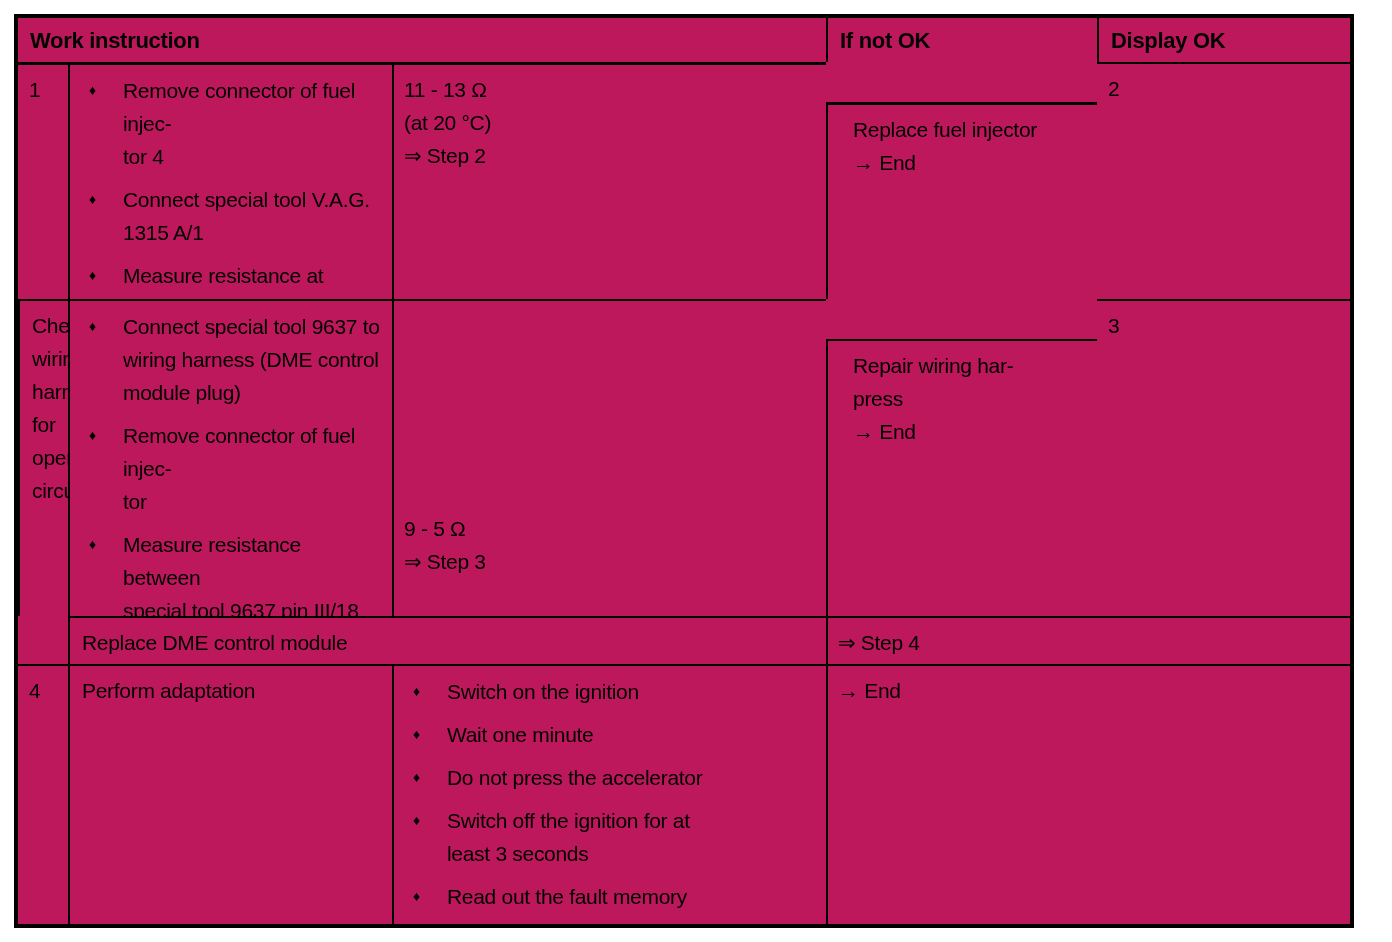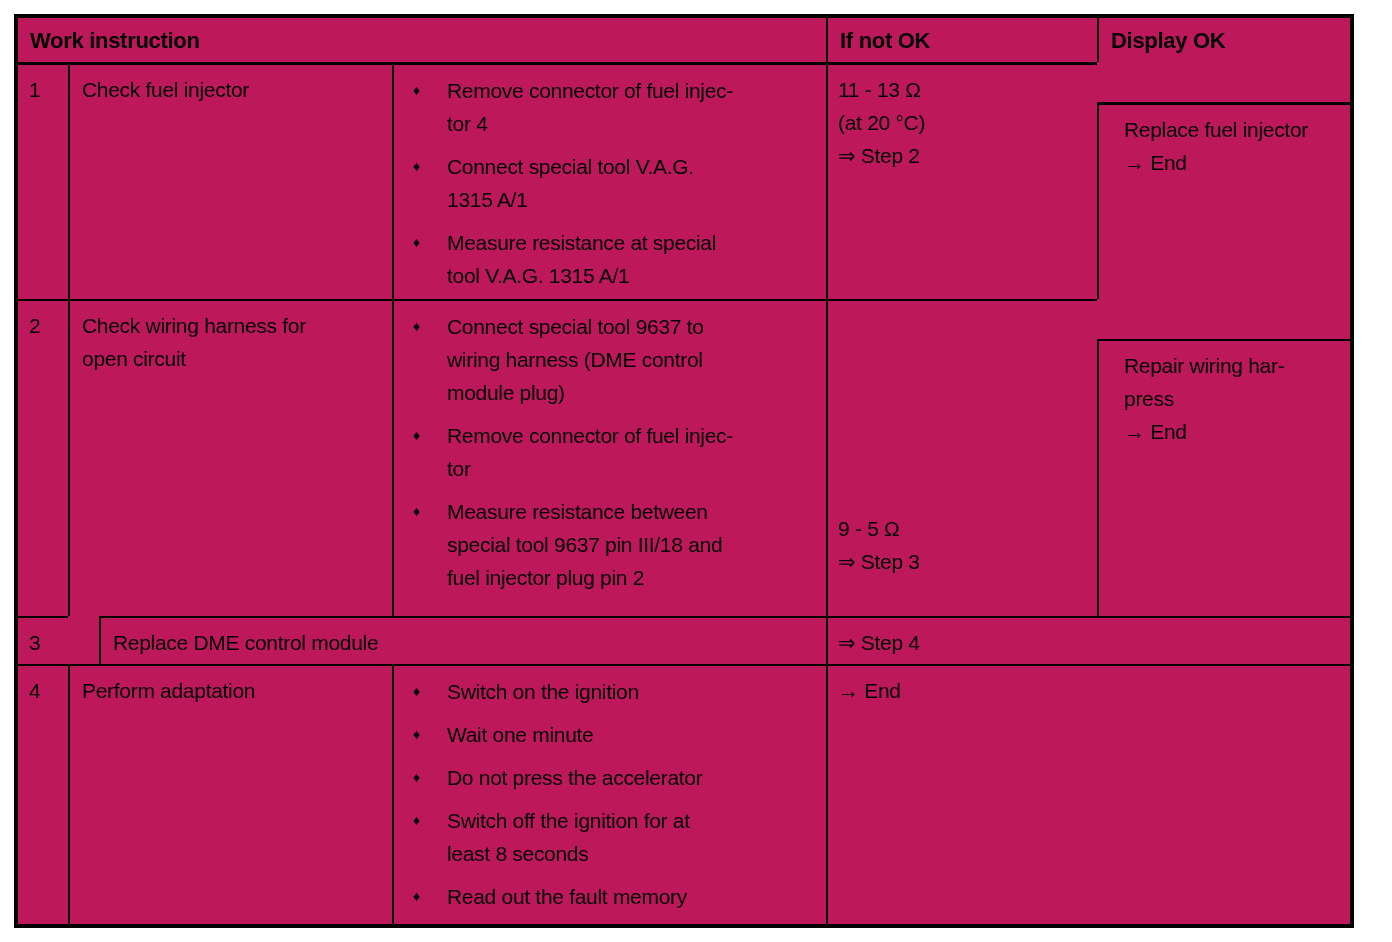--- a/index.html
+++ b/index.html
@@ -43,21 +43,21 @@
   .bt { border-top: 2px solid #000000; }
   .bth { border-top: 3px solid #000000; }  
   .hdr {
     font-size: 22px;
     font-weight: bold;
     line-height: 30px;
     padding-top: 8px;
     padding-left: 12px;
   }
   .s13 { grid-column: 1 / span 3; }
-  .s23 { grid-column: 2 / span 2; margin-left: 31px; }
+  .s23 { grid-column: 2 / span 2; }
   .s45 { grid-column: 4 / span 2; }
   .pre { white-space: pre-line; }
   .numcell { padding-left: 11px; }
   .instr { padding-left: 12px; }
   .details { padding-left: 19px; padding-top: 9px; }
   .bullet { display: flex; align-items: flex-start; margin-bottom: 10px; }
   .diamond {
     flex: none;
     width: 34px;
     font-size: 14px;
@@ -72,21 +72,20 @@
 <body>
 
 <div class="page">
   <div class="proc-table">
 
     <div class="cell hdr s13">Work instruction</div>
     <div class="cell hdr bl">If not OK</div>
     <div class="cell hdr bl">Display OK</div>
 
     <div class="cell bth numcell">1</div>
-    <div class="cell bth bl instr pre">Check fuel injector</div>
     <div class="cell bth bl details">
       <div class="bullet">
         <span class="diamond">♦</span>
         <div class="btext pre">Remove connector of fuel injec-
 tor 4</div>
       </div>
       <div class="bullet">
         <span class="diamond">♦</span>
         <div class="btext pre">Connect special tool V.A.G.
 1315 A/1</div>
@@ -148,21 +147,21 @@
         <span class="diamond">♦</span>
         <div class="btext pre">Wait one minute</div>
       </div>
       <div class="bullet">
         <span class="diamond">♦</span>
         <div class="btext pre">Do not press the accelerator</div>
       </div>
       <div class="bullet">
         <span class="diamond">♦</span>
         <div class="btext pre">Switch off the ignition for at
-least 8 seconds</div>
+least 3 seconds</div>
       </div>
       <div class="bullet">
         <span class="diamond">♦</span>
         <div class="btext pre">Read out the fault memory</div>
       </div>
     </div>
     <div class="cell bt bl dispok s45">→ End</div>
 
   </div>
 </div>

